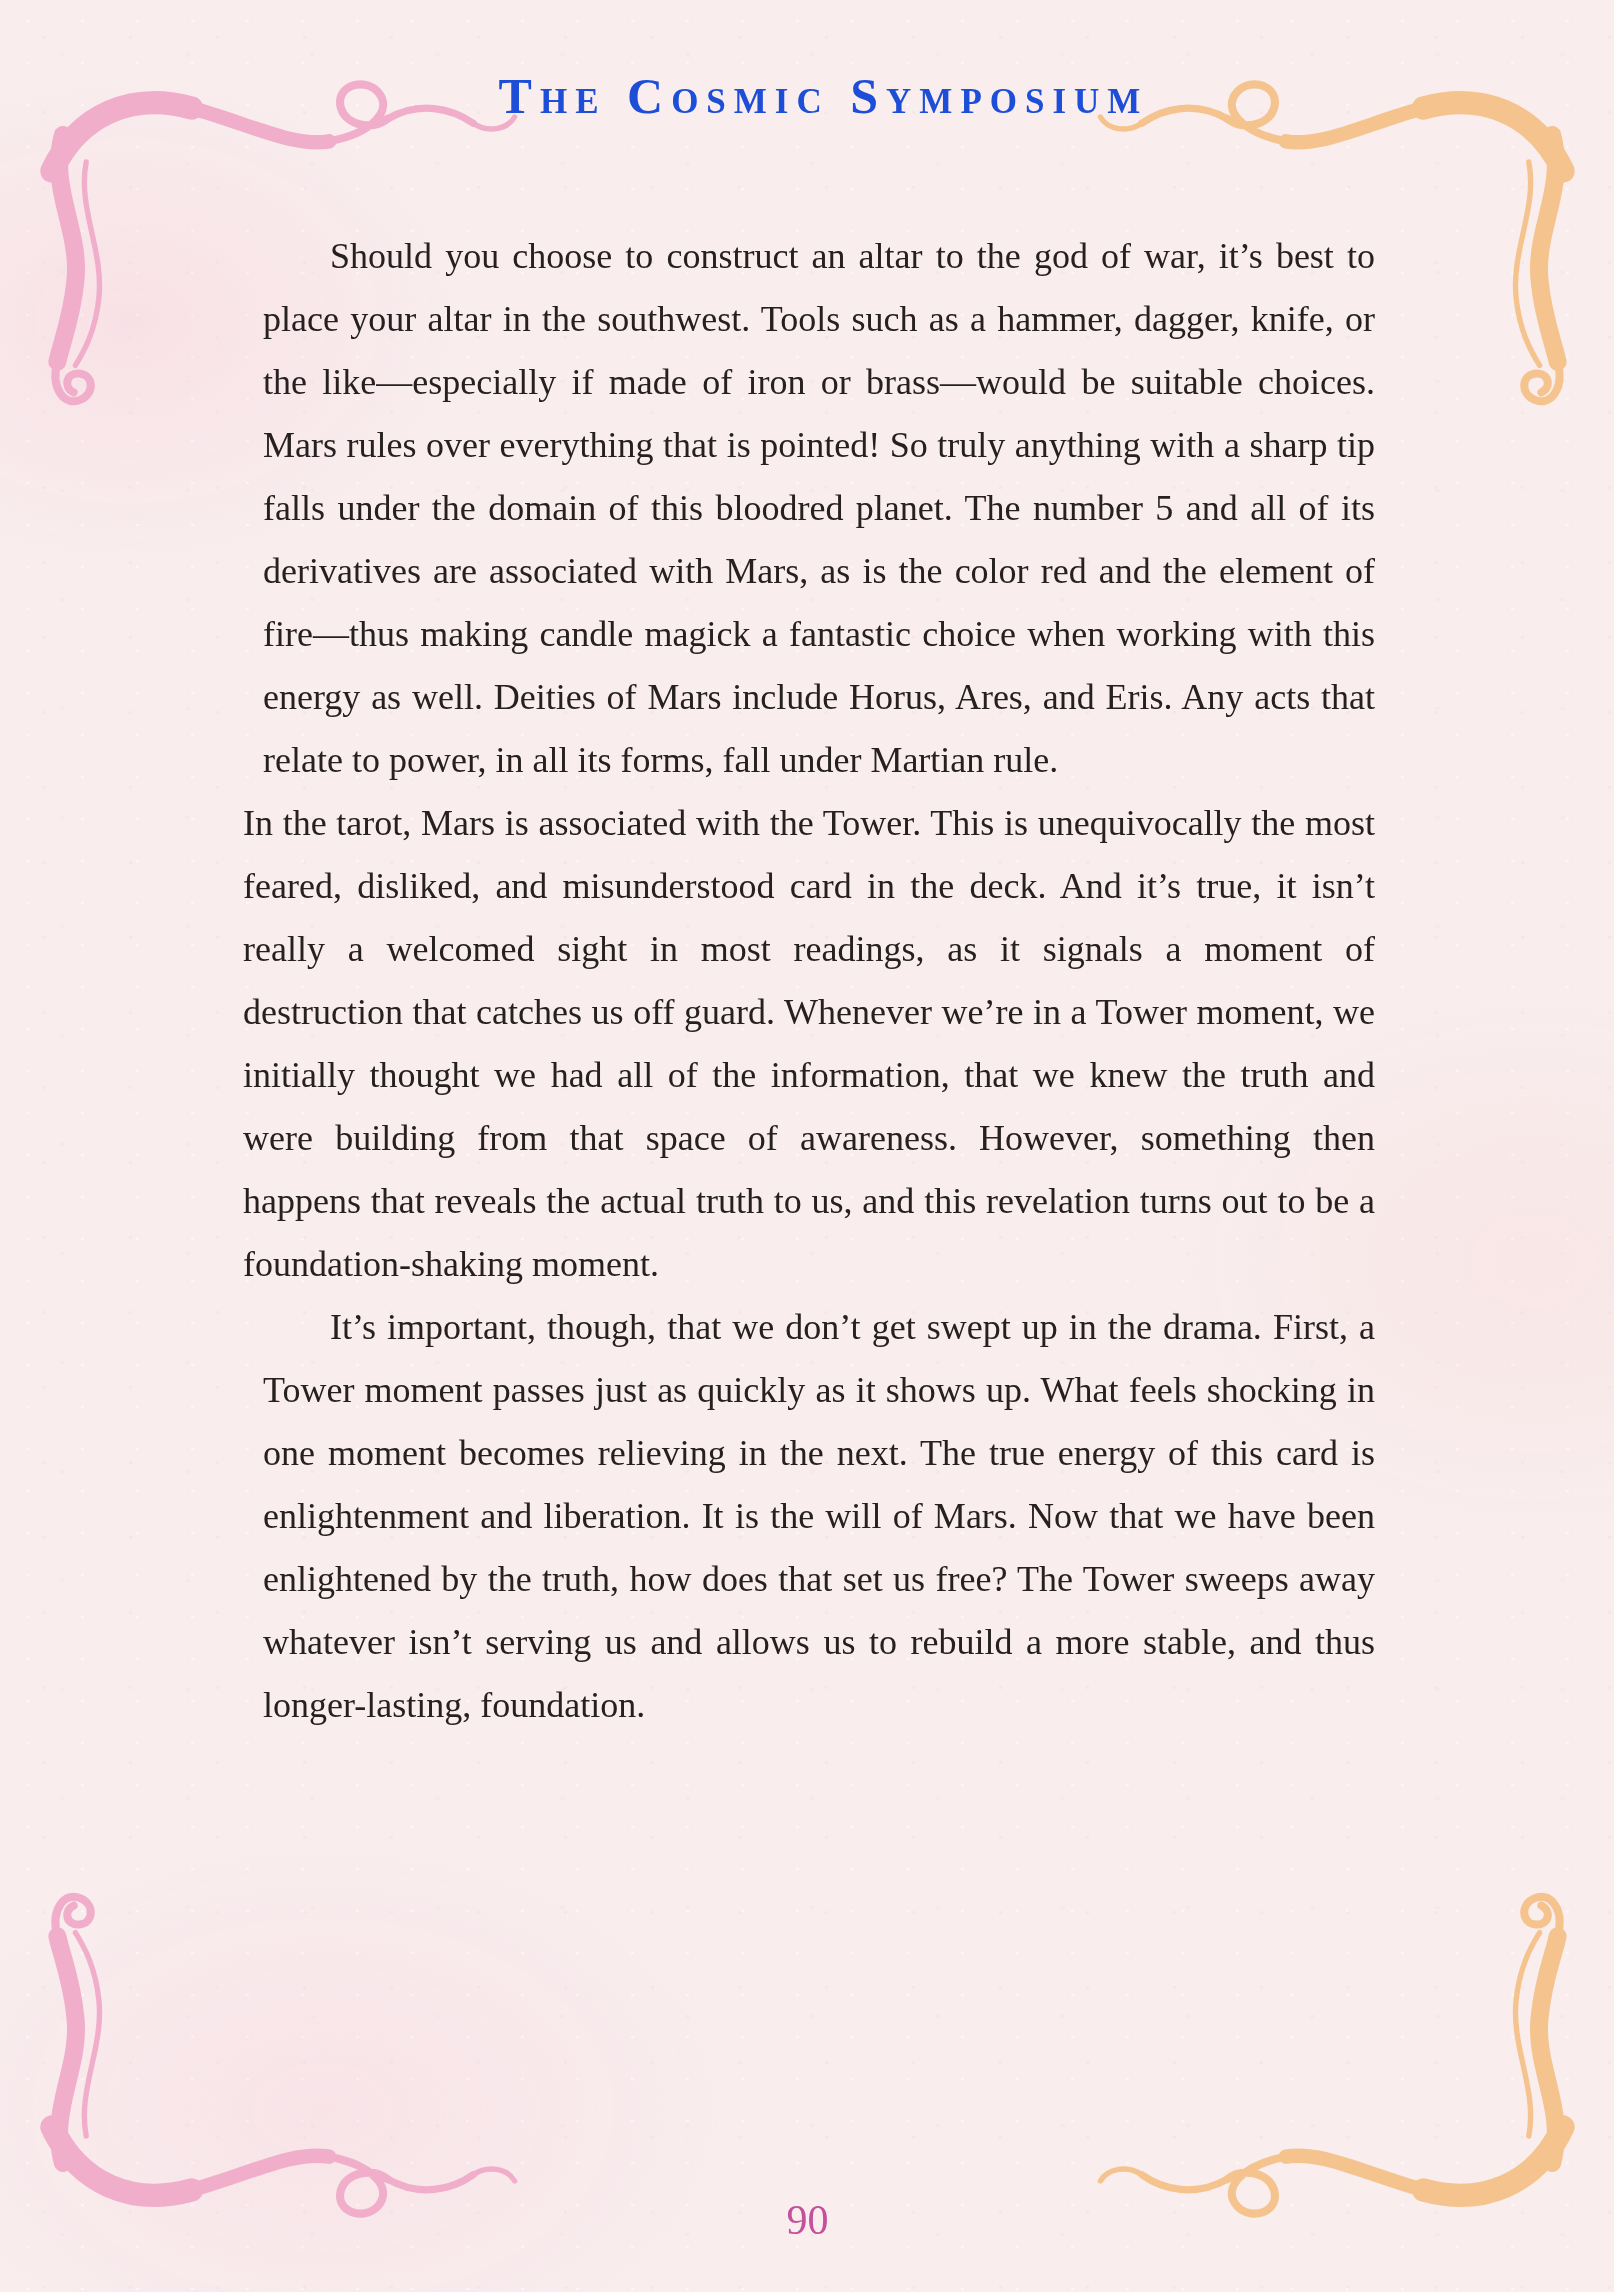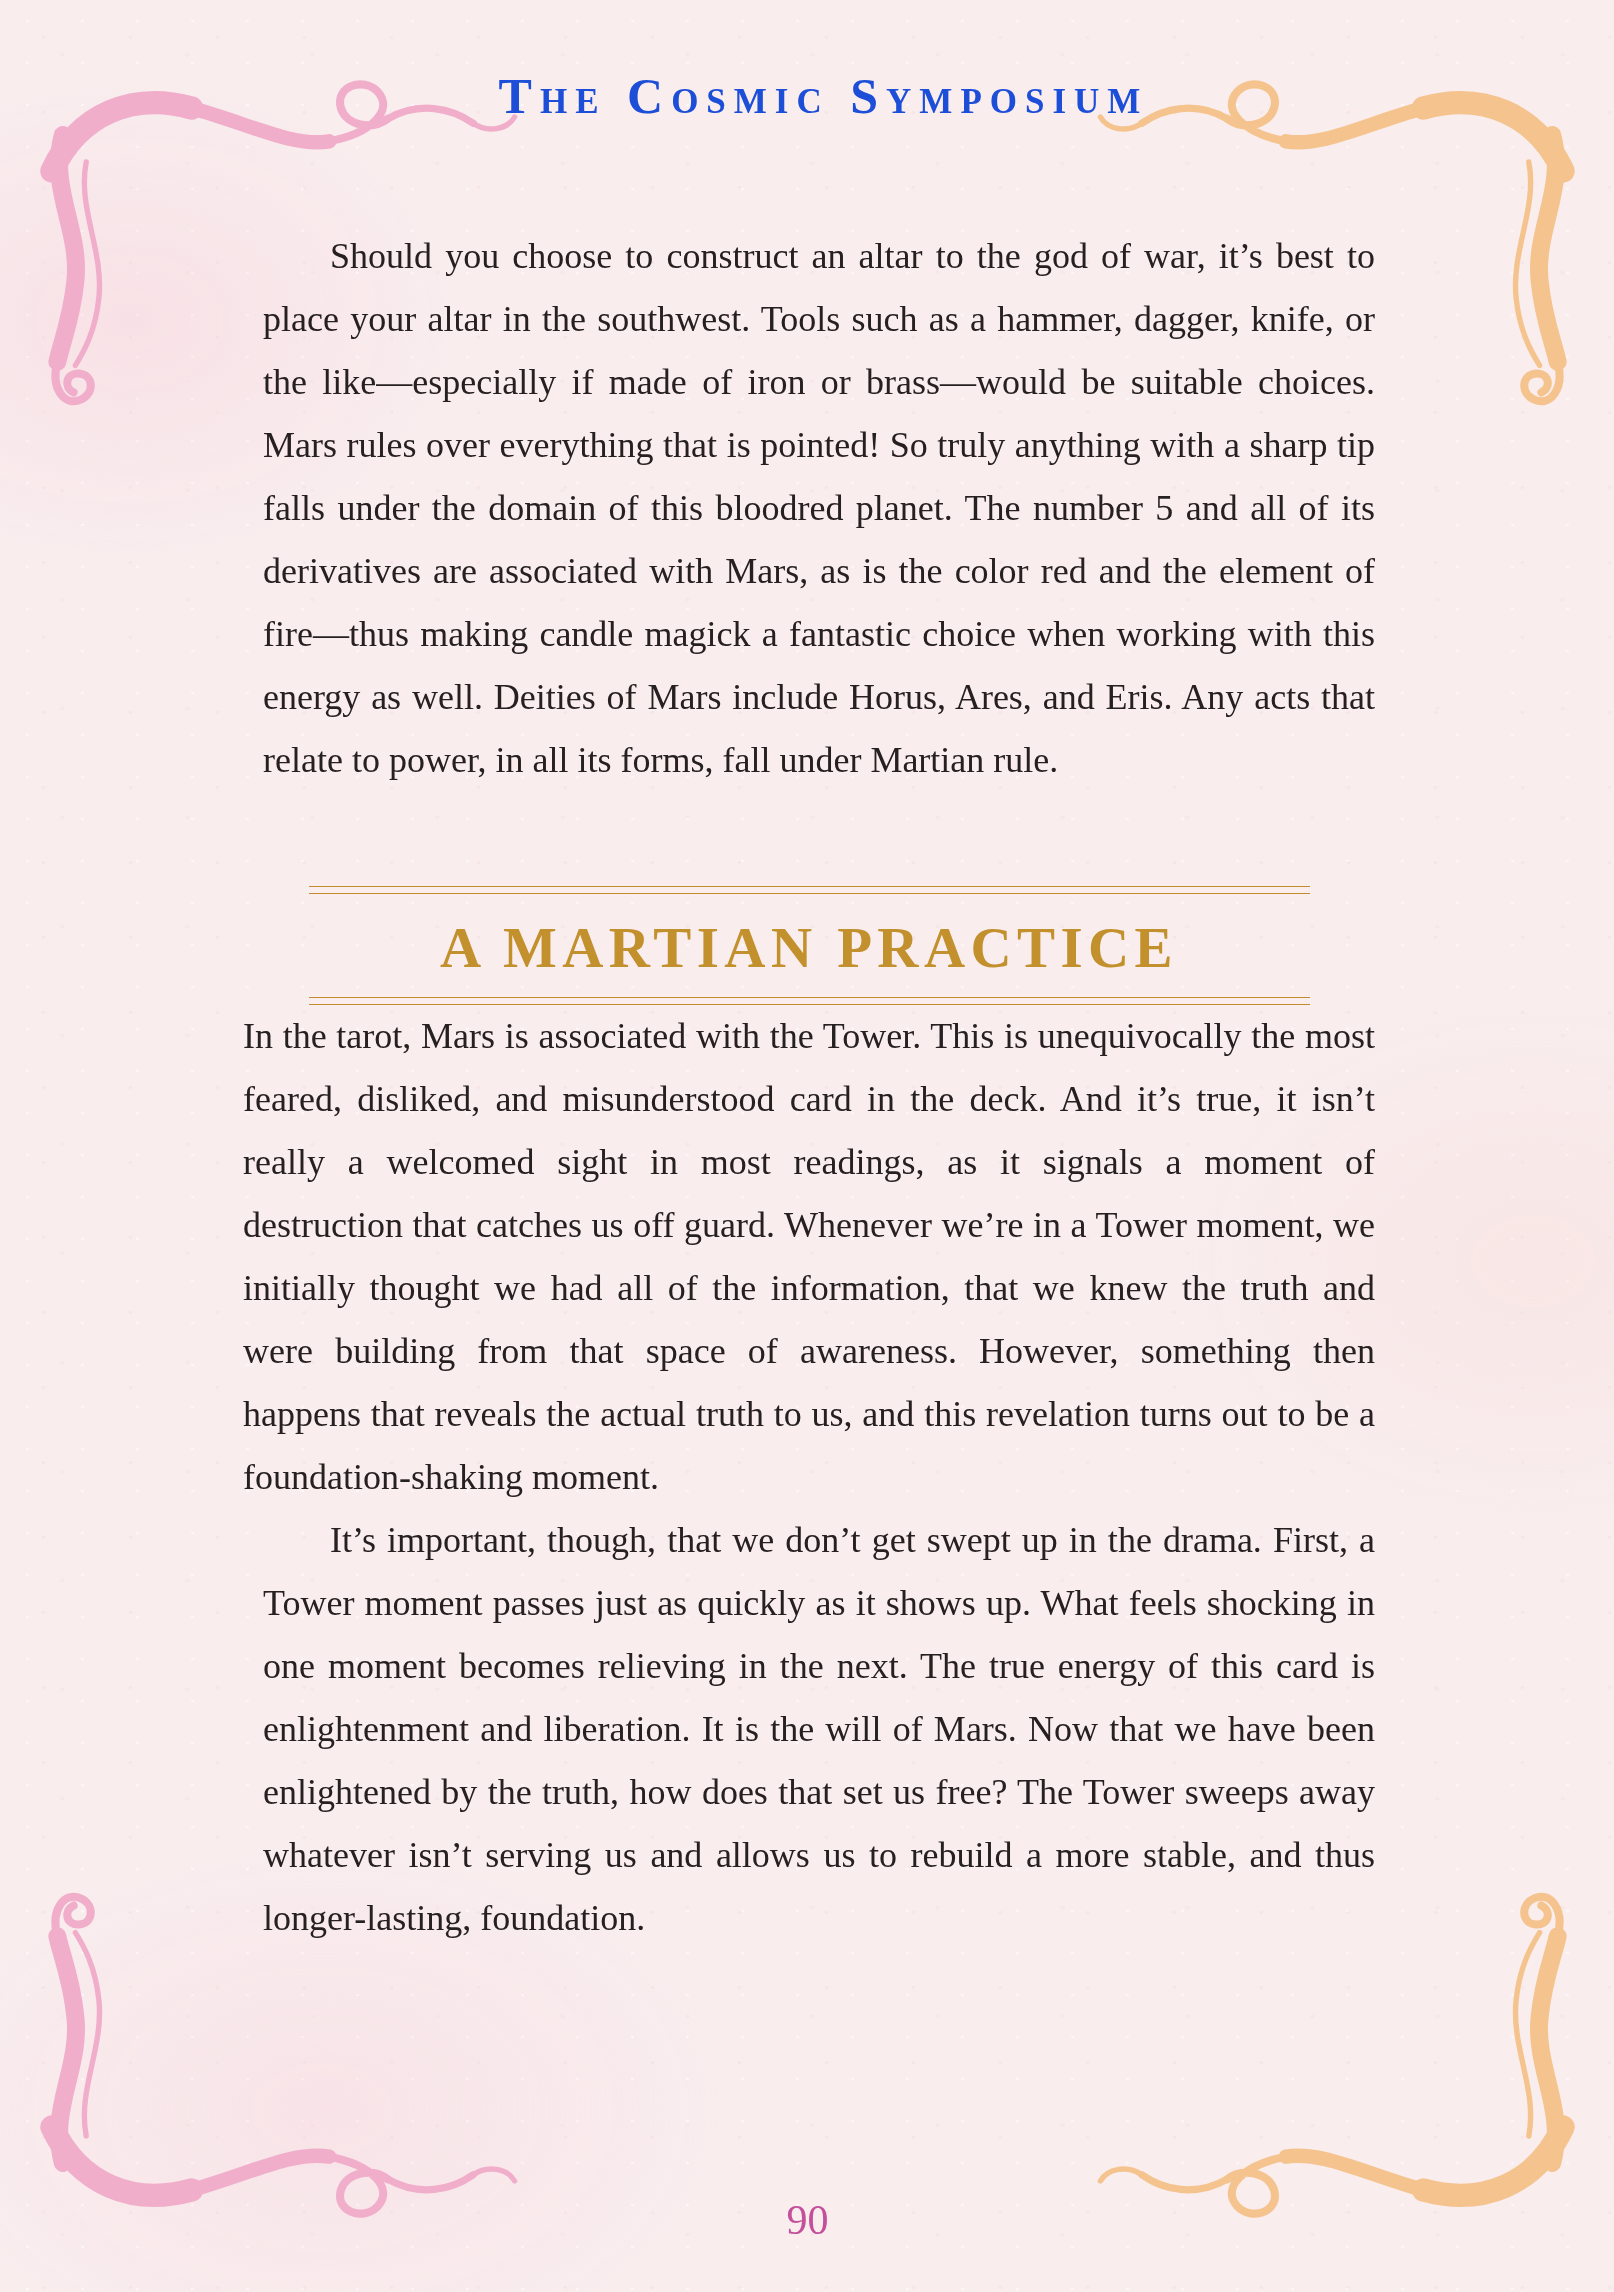--- a/index.html
+++ b/index.html
@@ -130,25 +130,20 @@
       <path d="M36,362 C28,392 44,412 62,404 C78,397 76,376 60,375 C46,374 42,390 54,396" stroke-width="9"></path>
     </g>
   </svg>
 
   <div class="book-title">The Cosmic Symposium</div>
 
   <div class="content">
 
     <p class="indent">Should you choose to construct an altar to the god of war, it’s best to place your altar in the southwest. Tools such as a hammer, dagger, knife, or the like—especially if made of iron or brass—would be suitable choices. Mars rules over everything that is pointed! So truly anything with a sharp tip falls under the domain of this bloodred planet. The number 5 and all of its derivatives are associated with Mars, as is the color red and the element of fire—thus making candle magick a fantastic choice when working with this energy as well. Deities of Mars include Horus, Ares, and Eris. Any acts that relate to power, in all its forms, fall under Martian rule.</p>
 
-    <div class="section-heading-block">
-      <div class="double-rule"></div>
-      <h2 class="section-heading">A MARTIAN PRACTICE</h2>
-      <div class="double-rule"></div>
-    </div>
 
     <p class="after-heading">In the tarot, Mars is associated with the Tower. This is unequivocally the most feared, disliked, and misunderstood card in the deck. And it’s true, it isn’t really a welcomed sight in most readings, as it signals a moment of destruction that catches us off guard. Whenever we’re in a Tower moment, we initially thought we had all of the information, that we knew the truth and were building from that space of awareness. However, something then happens that reveals the actual truth to us, and this revelation turns out to be a foundation-shaking moment.</p>
 
     <p class="indent">It’s important, though, that we don’t get swept up in the drama. First, a Tower moment passes just as quickly as it shows up. What feels shocking in one moment becomes relieving in the next. The true energy of this card is enlightenment and liberation. It is the will of Mars. Now that we have been enlightened by the truth, how does that set us free? The Tower sweeps away whatever isn’t serving us and allows us to rebuild a more stable, and thus longer-lasting, foundation.</p>
 
   </div>
 
   <div class="page-number">90</div>
 
 </div>

